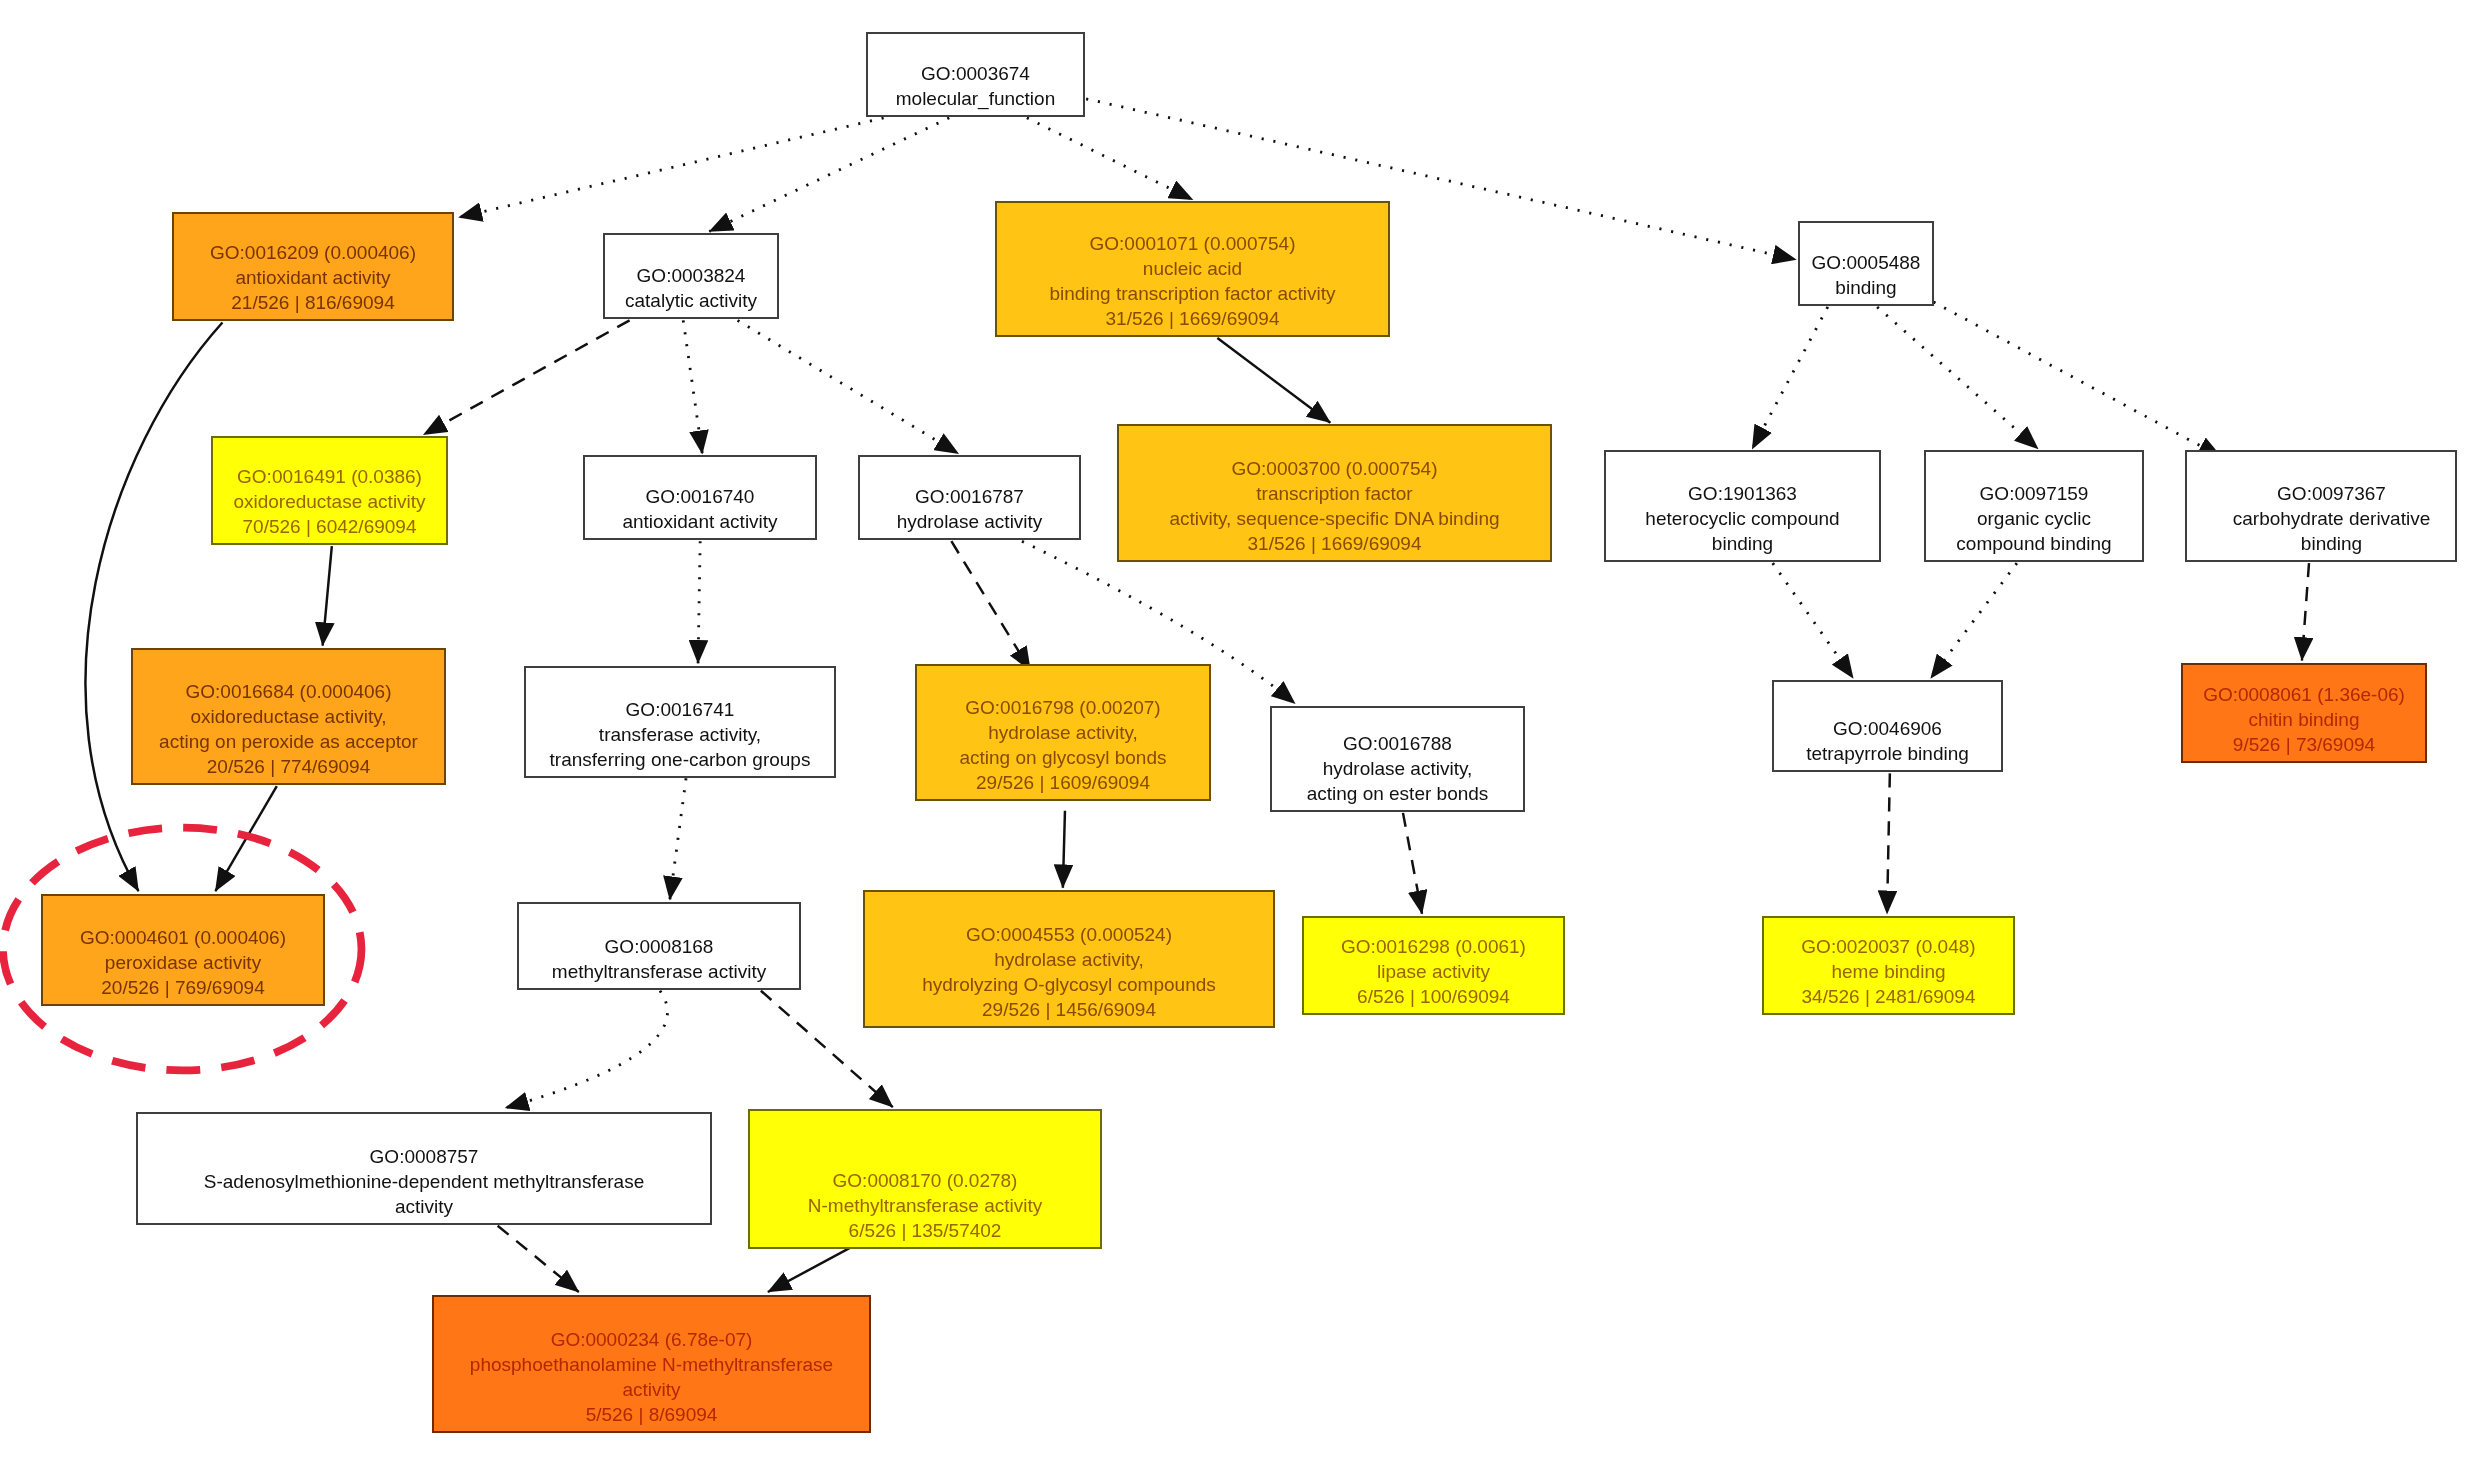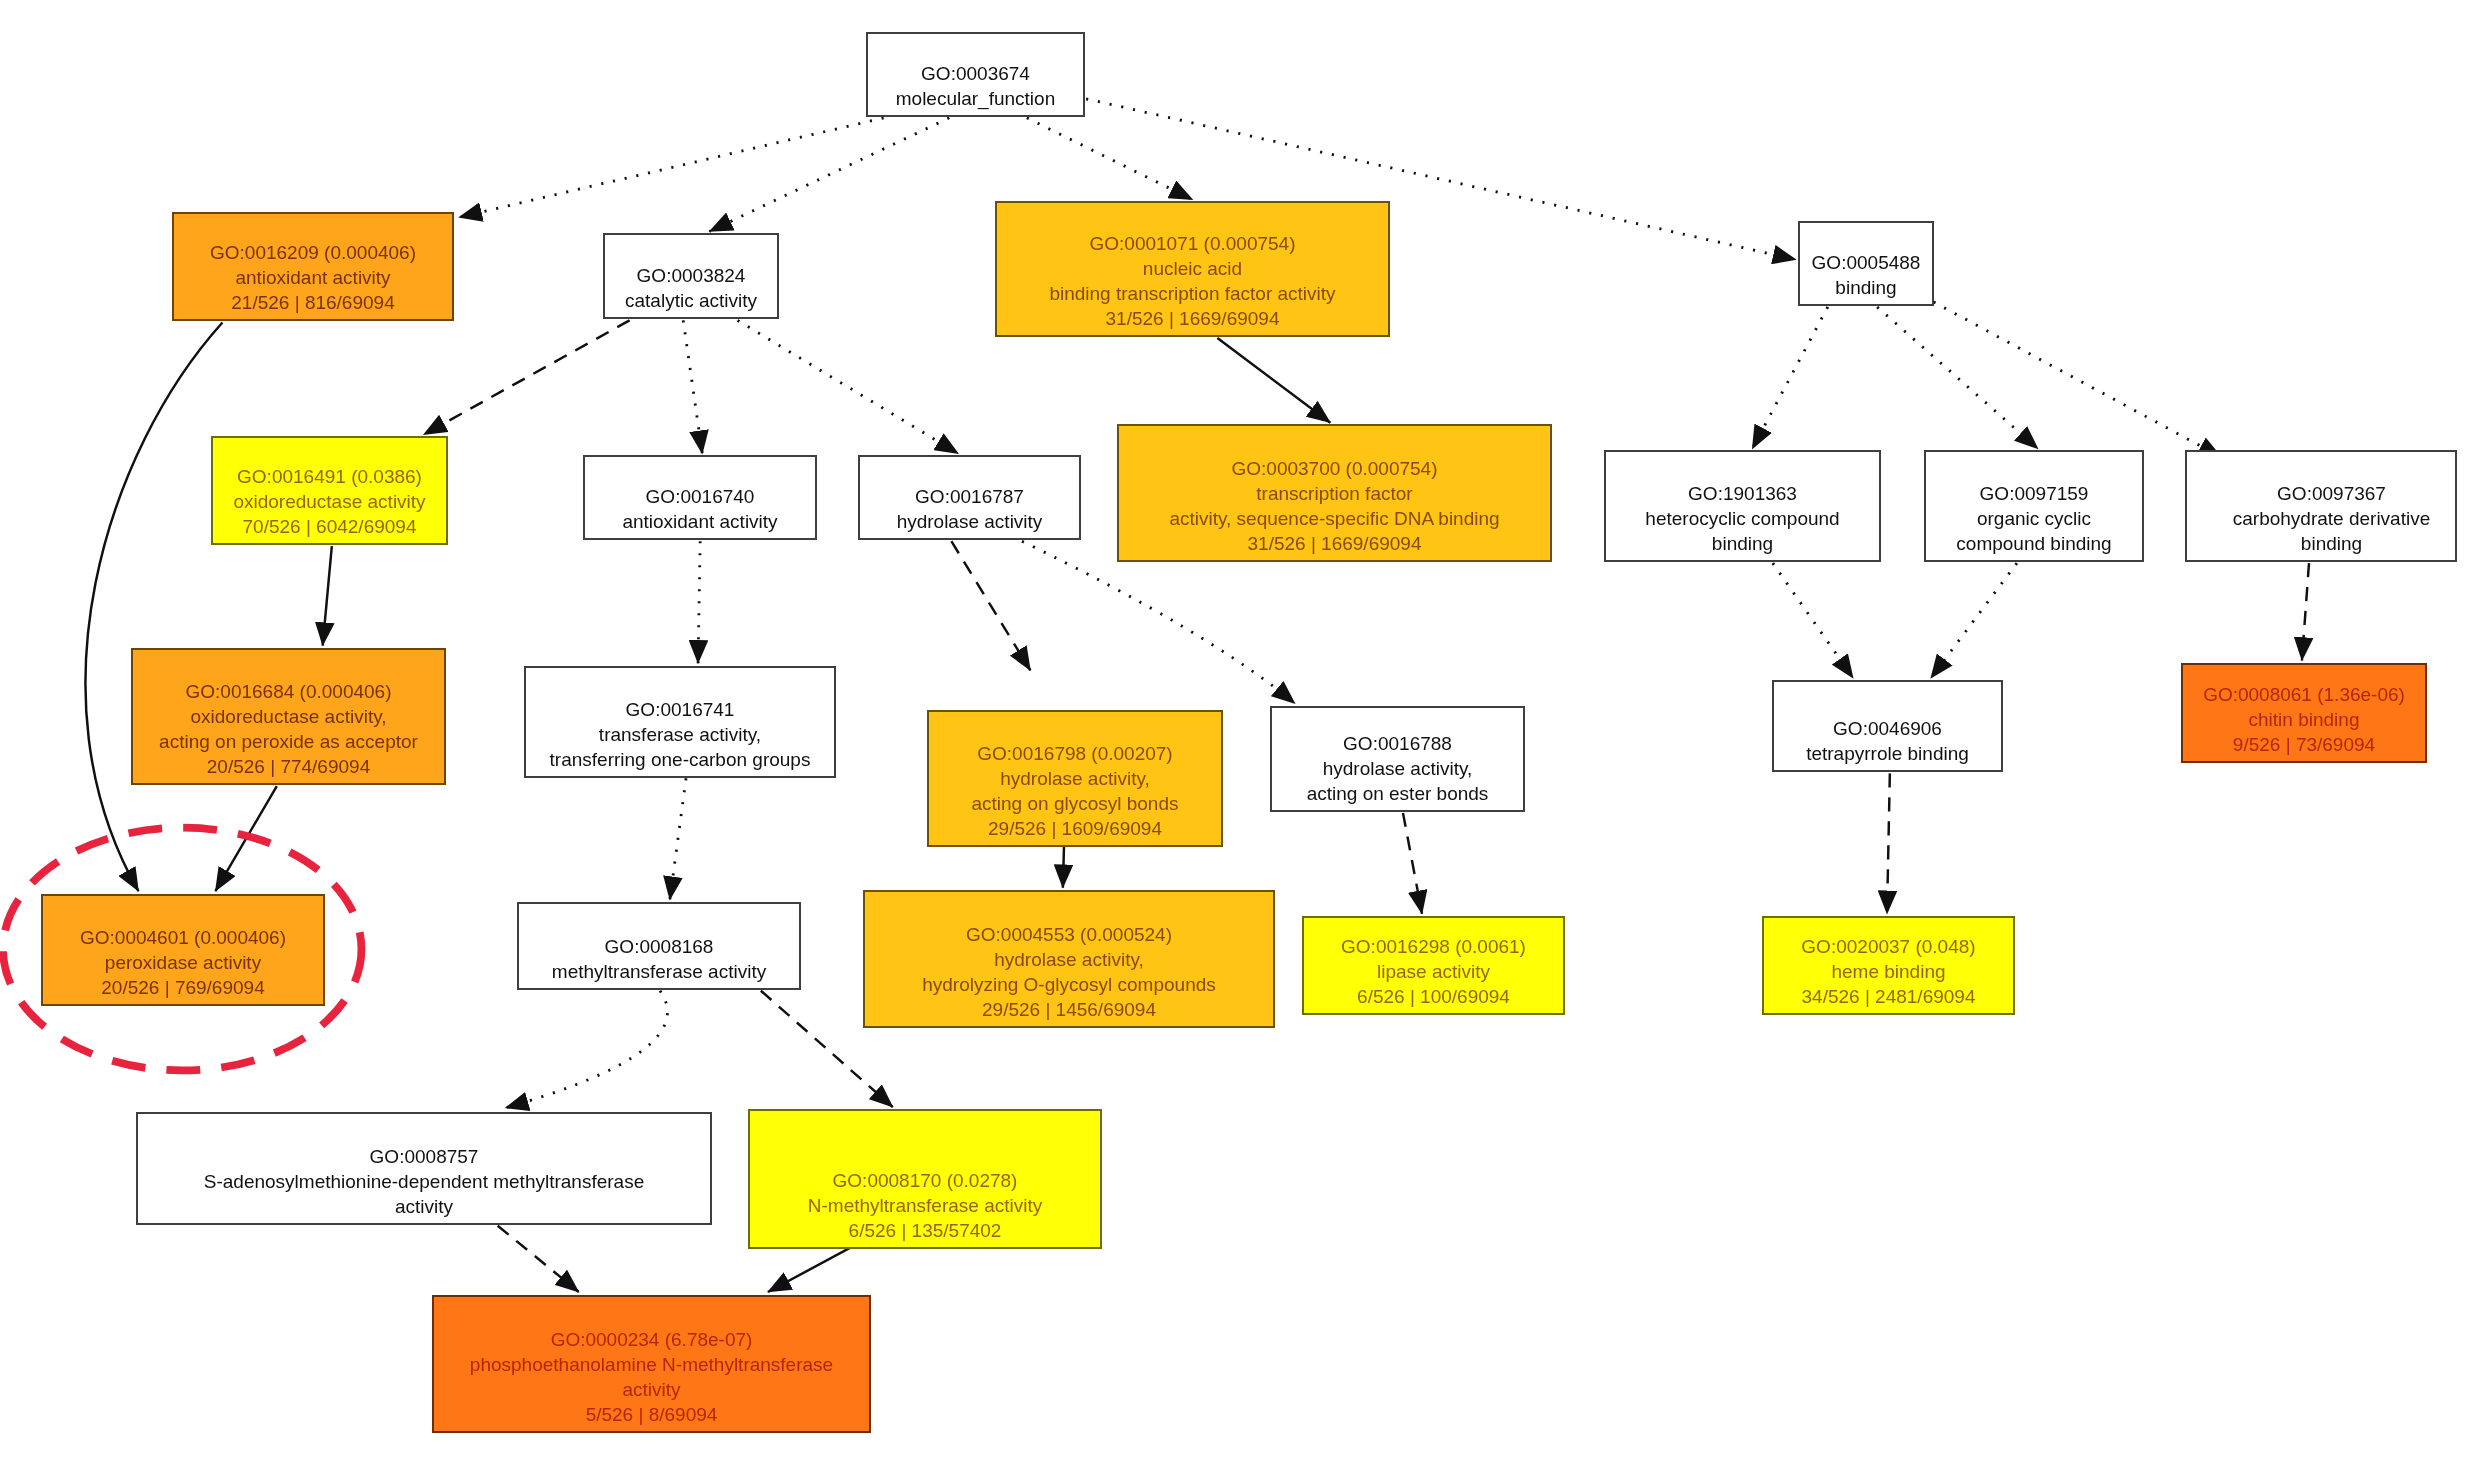--- a/index.html
+++ b/index.html
@@ -128,21 +128,21 @@
         <div class="nl">GO:0016684 (0.000406)</div>
         <div class="nl">oxidoreductase activity,</div>
         <div class="nl">acting on peroxide as acceptor</div>
         <div class="nl">20/526 | 774/69094</div>
       </div>
       <div class="node" style="left: 524px; top: 666px; width: 312px; height: 112px; background: rgb(255, 255, 255); border-color: rgb(63, 63, 63); color: rgb(17, 17, 17);">
         <div class="nl">GO:0016741</div>
         <div class="nl">transferase activity,</div>
         <div class="nl">transferring one-carbon groups</div>
       </div>
-      <div class="node" style="left: 915px; top: 710px; width: 296px; height: 137px; background: rgb(255, 196, 20); border-color: rgb(107, 82, 0); color: rgb(138, 74, 0); margin-left: 12px;">
+      <div class="node" style="left: 915px; top: 664px; width: 296px; height: 137px; background: rgb(255, 196, 20); border-color: rgb(107, 82, 0); color: rgb(138, 74, 0);">
         <div class="nl">GO:0016798 (0.00207)</div>
         <div class="nl">hydrolase activity,</div>
         <div class="nl">acting on glycosyl bonds</div>
         <div class="nl">29/526 | 1609/69094</div>
       </div>
       <div class="node" style="left: 1270px; top: 706px; width: 255px; height: 106px; background: rgb(255, 255, 255); border-color: rgb(63, 63, 63); color: rgb(17, 17, 17);">
         <div class="nl">GO:0016788</div>
         <div class="nl">hydrolase activity,</div>
         <div class="nl">acting on ester bonds</div>
       </div>

